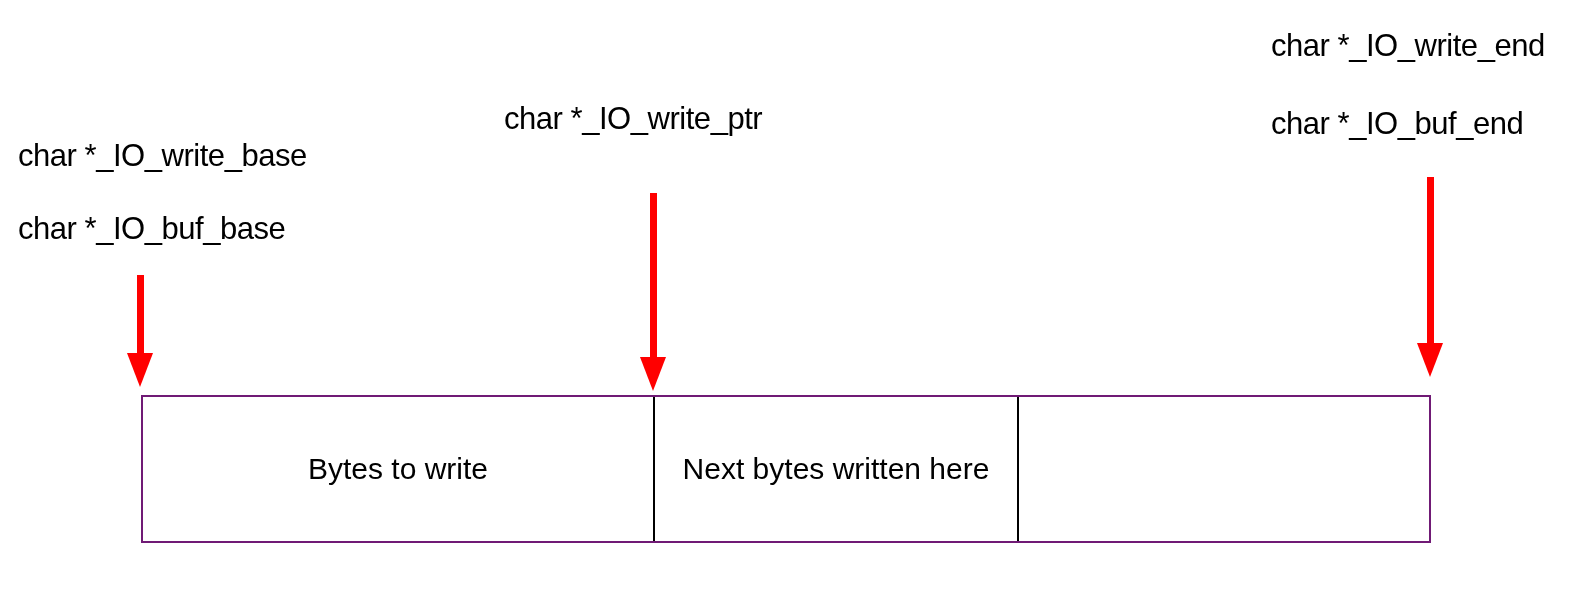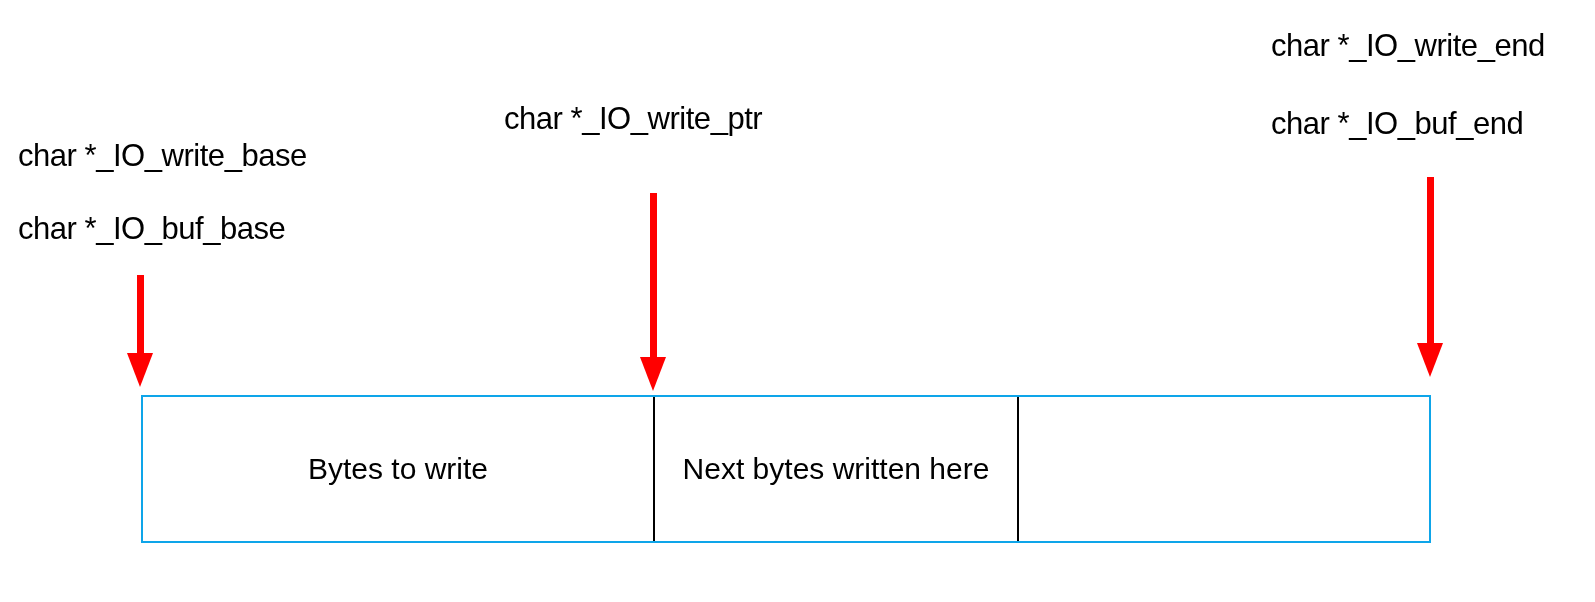--- a/index.html
+++ b/index.html
@@ -42,21 +42,21 @@
     border-left: 13px solid transparent;
     border-right: 13px solid transparent;
     border-top: 34px solid #ff0000;
   }
   .buffer-box {
     position: absolute;
     left: 141px;
     top: 395px;
     width: 1290px;
     height: 148px;
-    border: 2px solid #0ea5e9;
+    border: 2px solid #701a75;
     box-sizing: border-box;
     display: flex;
     background: #ffffff;
   }
   .cell {
     display: flex;
     align-items: center;
     justify-content: center;
     font-size: 30px;
     color: #000000;

